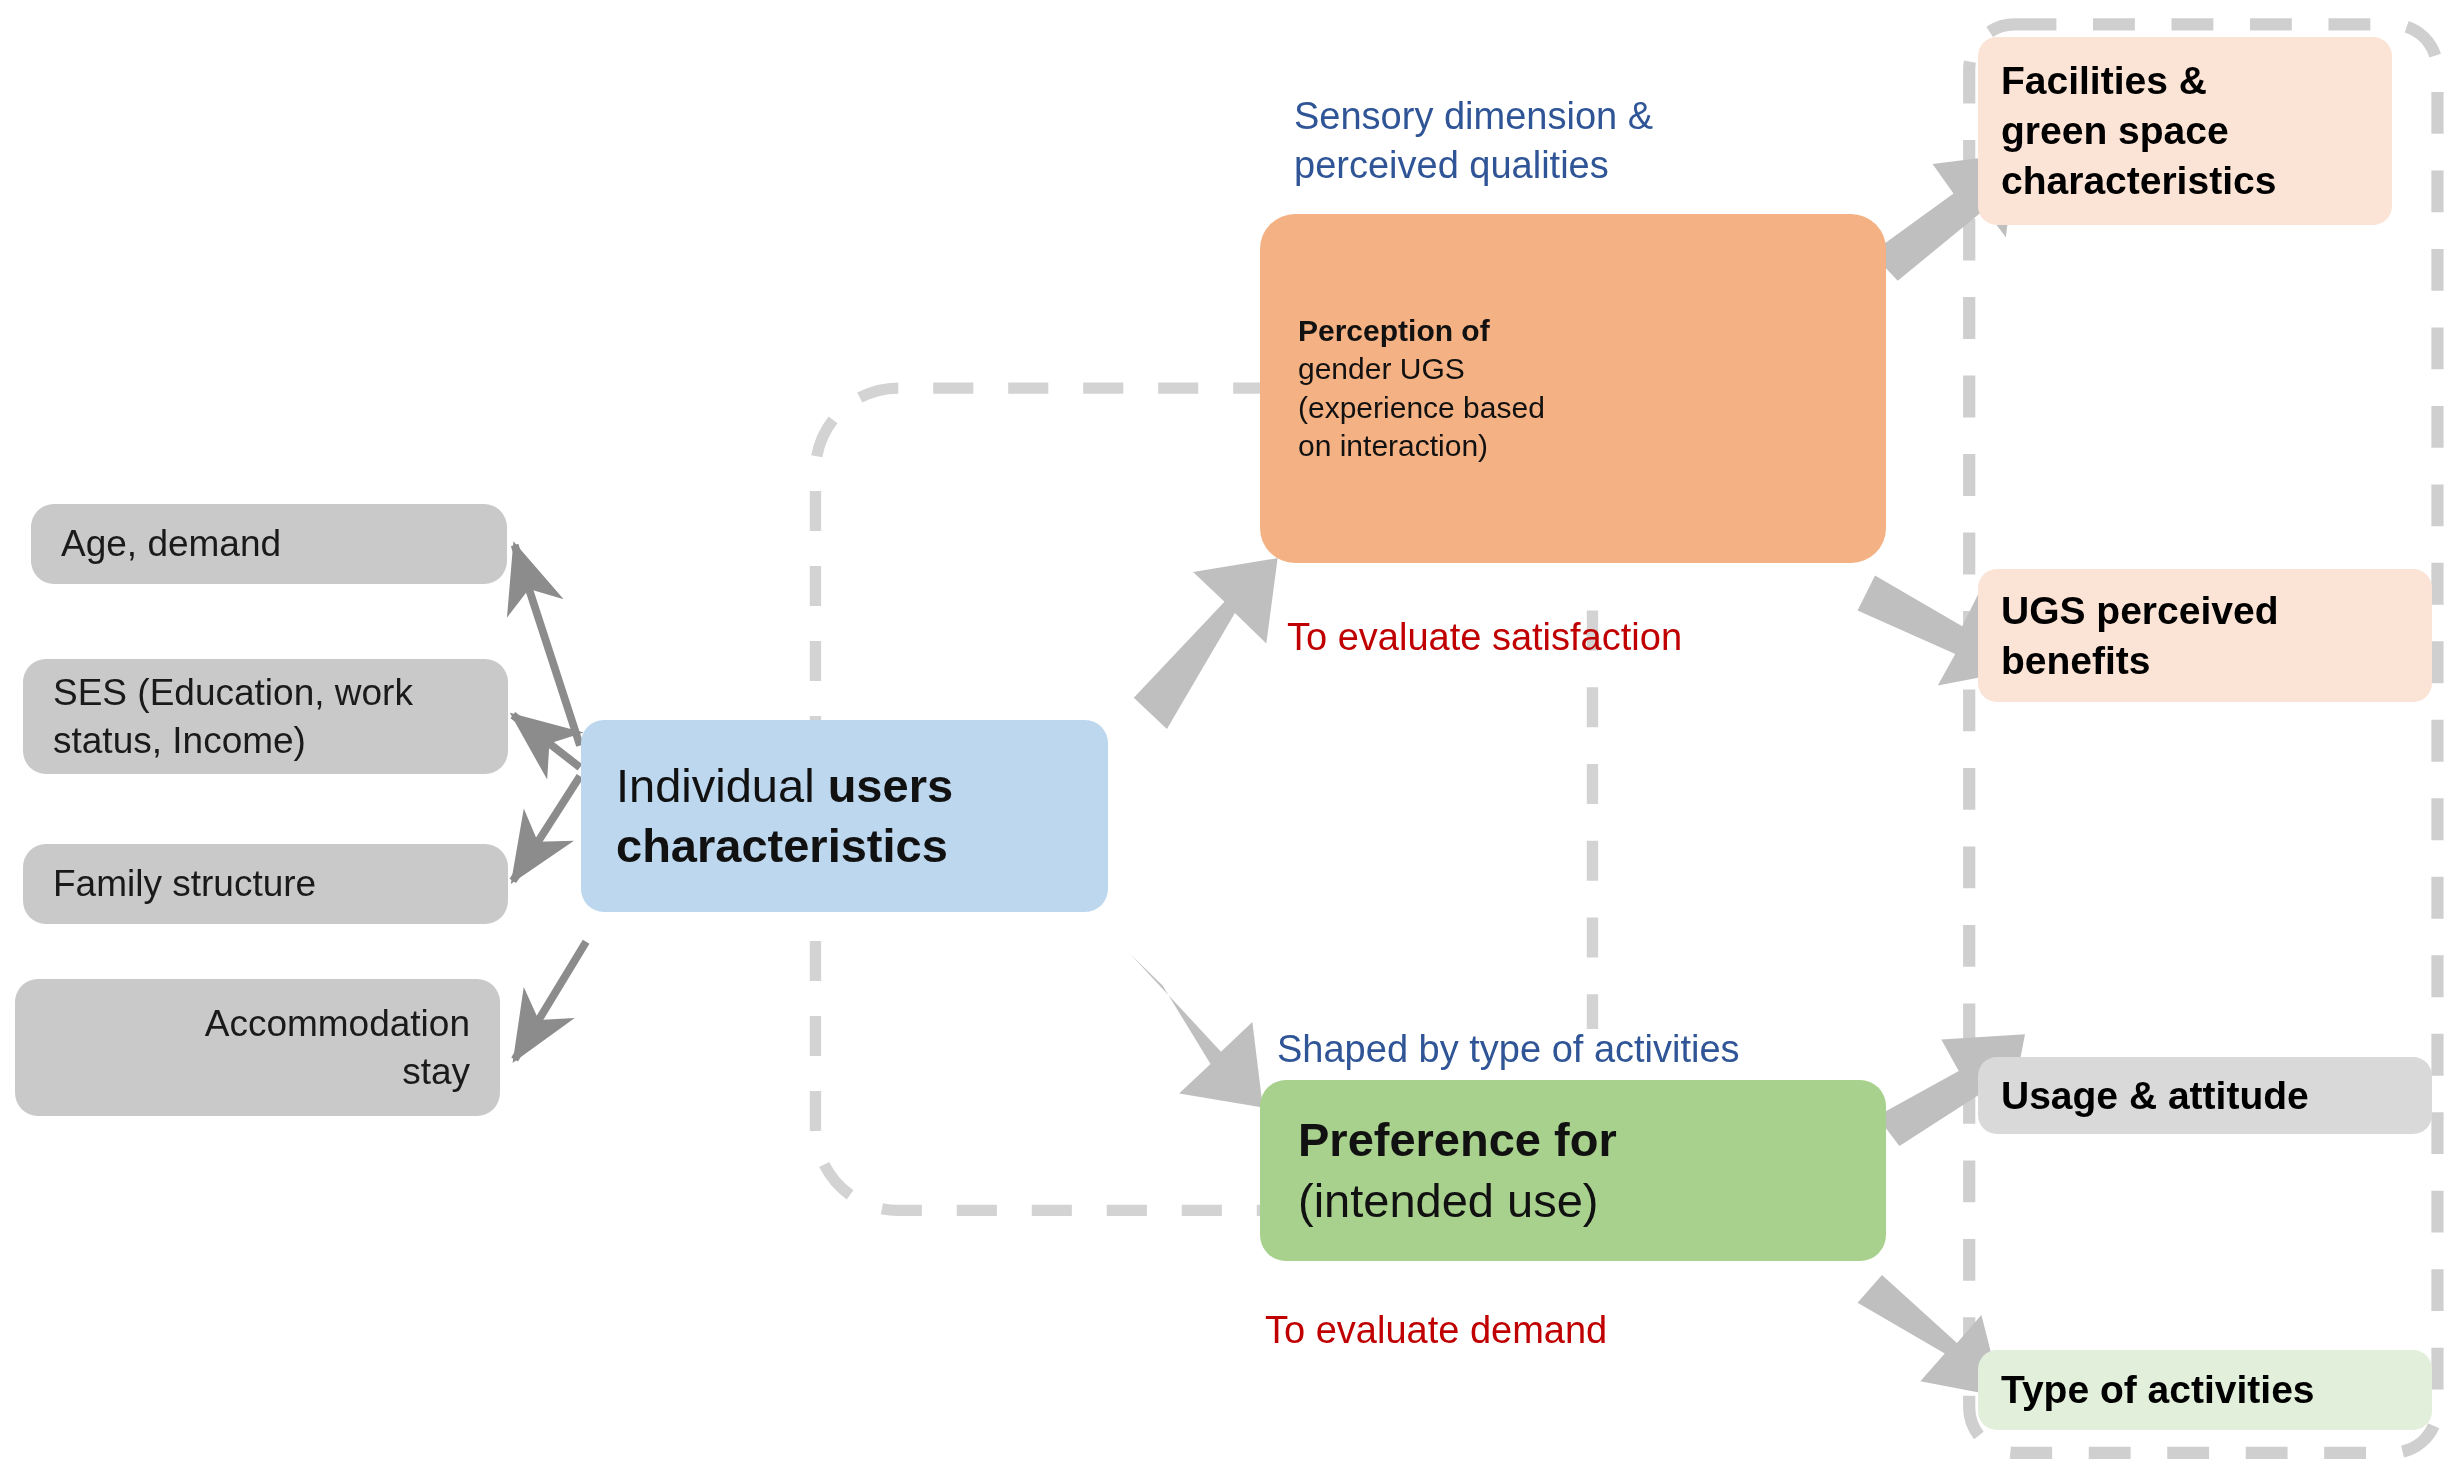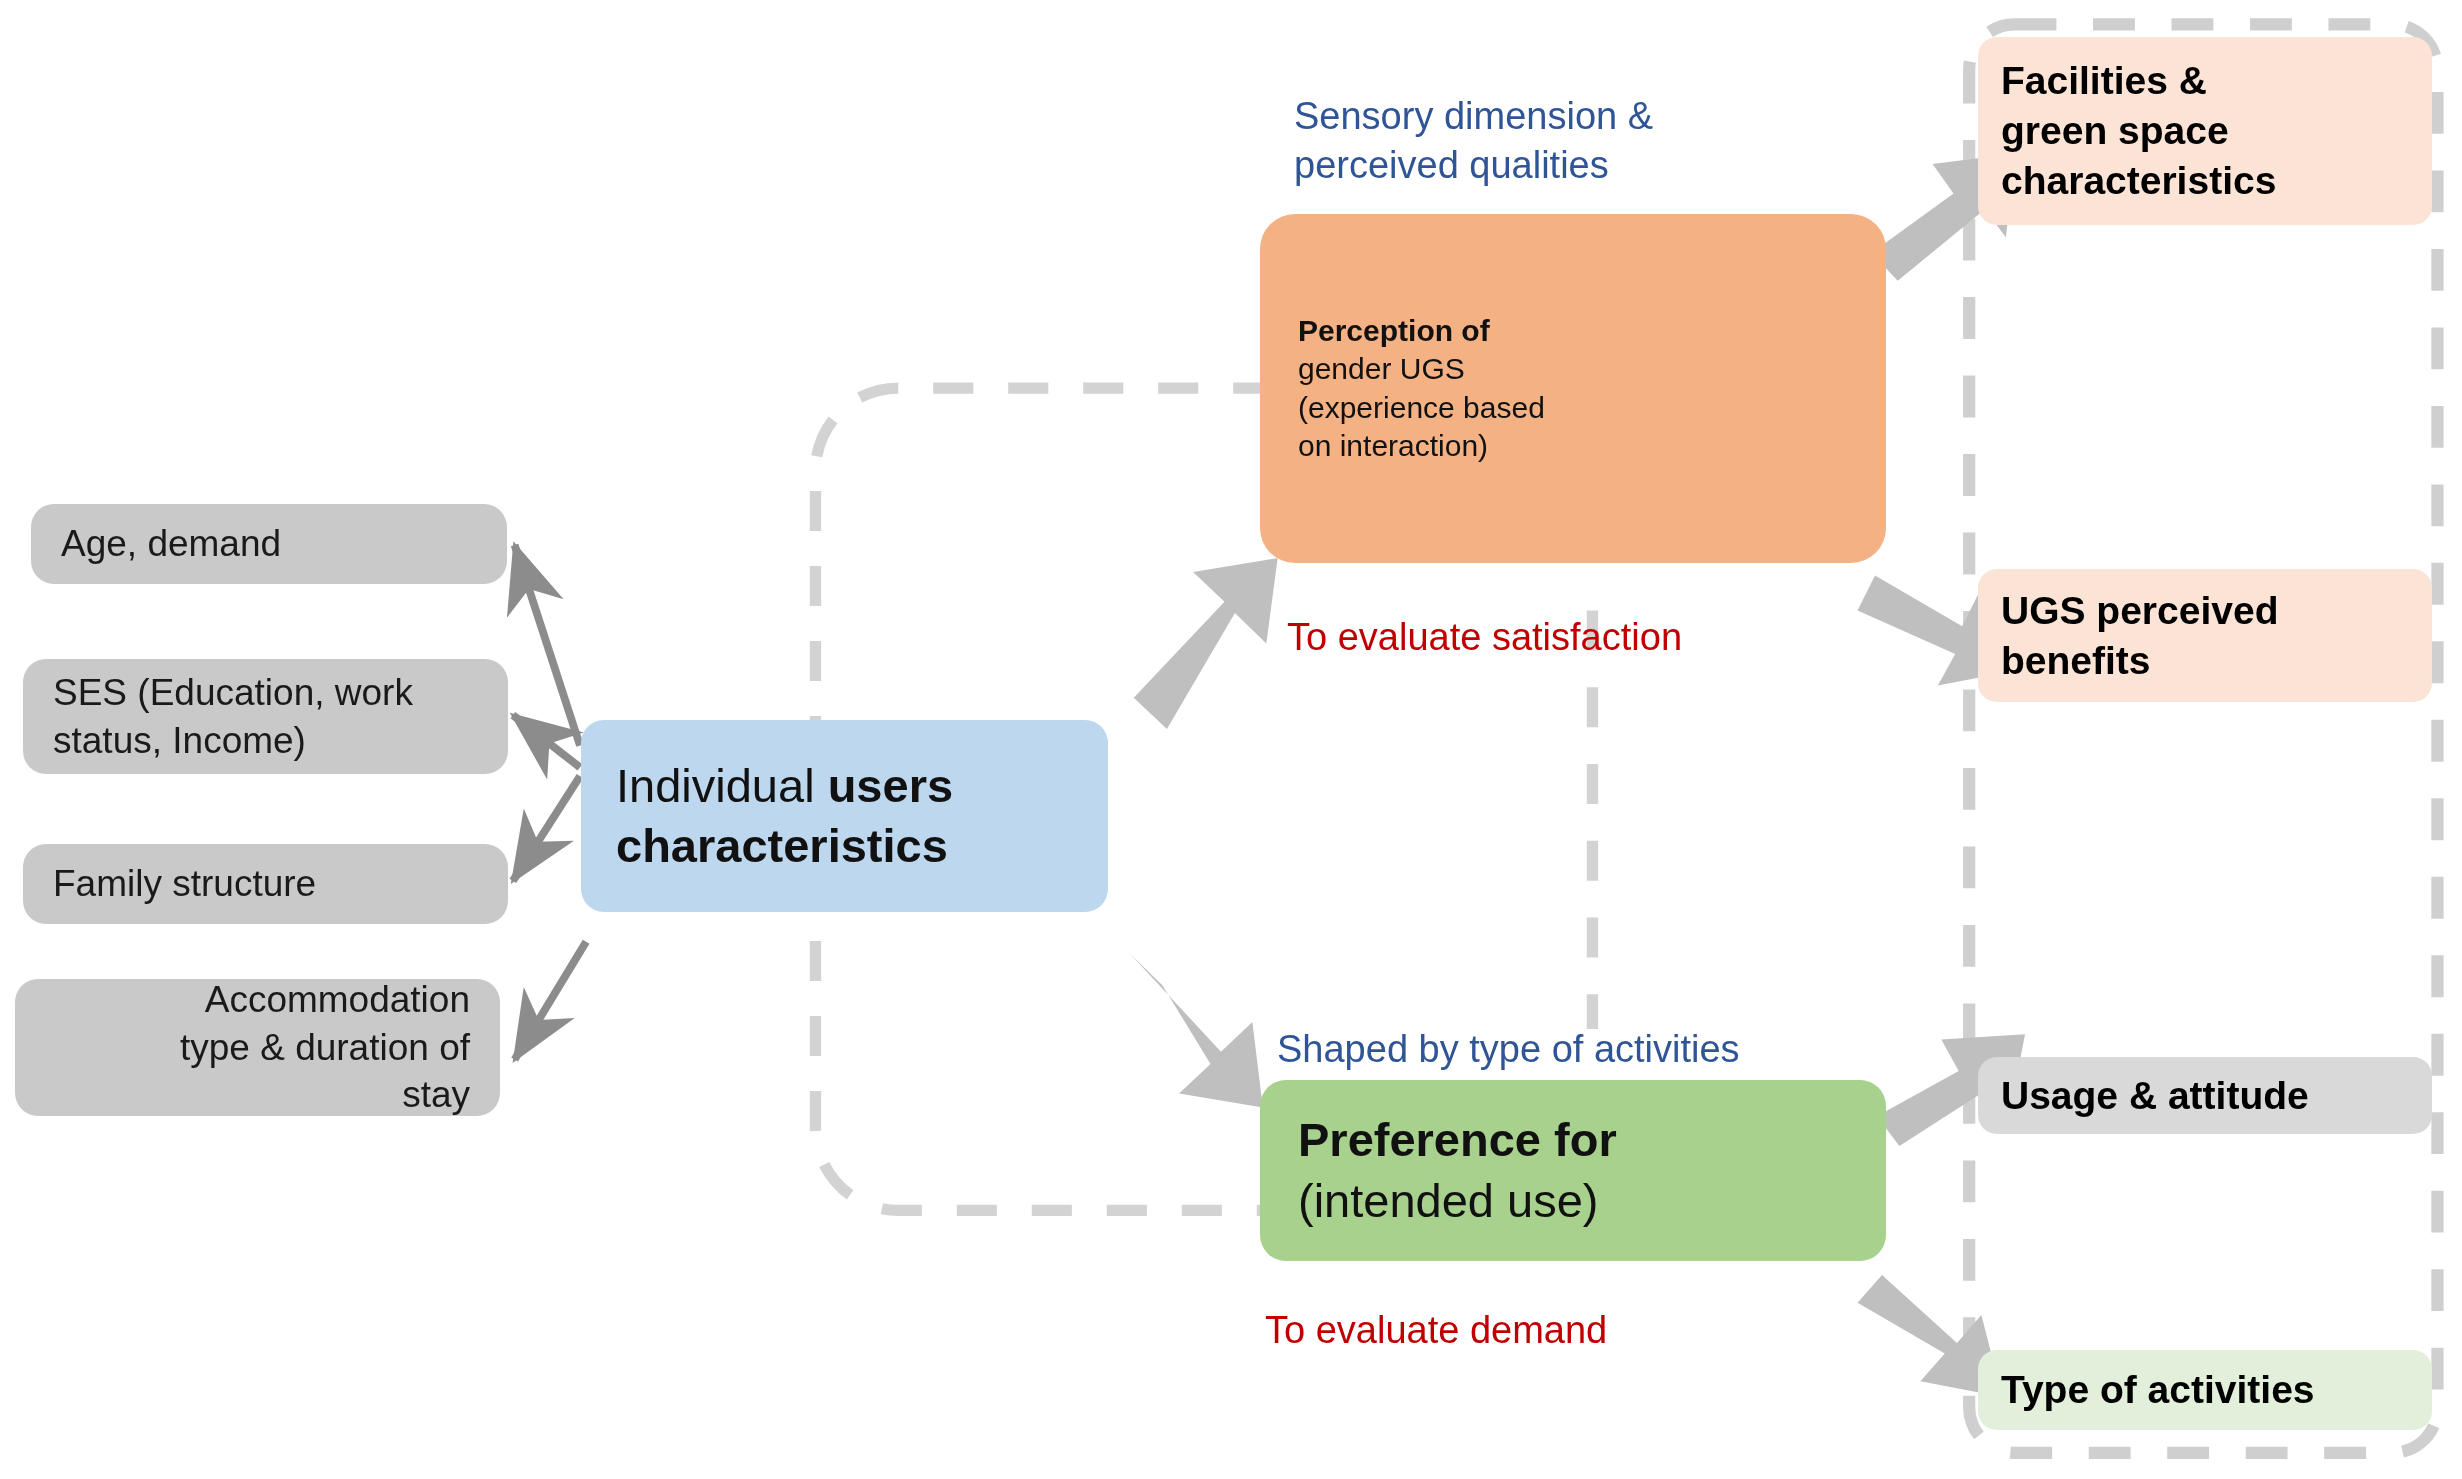--- a/index.html
+++ b/index.html
@@ -184,21 +184,20 @@
     <div>SES (Education, work</div>
     <div>status, Income)</div>
   </div>
 
   <div class="box attr-box" style="left:23px; top:844px; width:485px; height:80px;">
     <div>Family structure</div>
   </div>
 
   <div class="box attr-box" style="left:15px; top:979px; width:485px; height:137px;align-items:flex-end;">
     <div>Accommodation</div>
-    <div>type &amp; duration of</div>
     <div>stay</div>
   </div>
 
   <div class="box center-box" style="left:581px; top:720px; width:527px; height:192px;">
     <div>
       <span>Individual </span><span class="bold">users</span>
     </div>
     <div class="bold">characteristics</div>
   </div>
 
@@ -218,21 +217,21 @@
 
   <div class="cap-blue" style="left:1277px; top:1025px; width:611px;">Shaped by type of activities</div>
 
   <div class="box green-box" style="left:1260px; top:1080px; width:626px; height:181px;">
     <div class="strong-line">Preference for</div>
     <div>(intended use)</div>
   </div>
 
   <div class="cap-red" style="left:1265px; top:1308px; width:611px;">To evaluate demand</div>
 
-  <div class="box out-box out-peach" style="left:1978px; top:37px; width:454px; height:188px;">
+  <div class="box out-box out-peach" style="left:1978px; top:37px; width:414px; height:188px;">
     <div>Facilities  &amp;</div>
     <div>green space</div>
     <div>characteristics</div>
   </div>
 
   <div class="box out-box out-peach" style="left:1978px; top:569px; width:454px; height:133px;">
     <div>UGS perceived</div>
     <div>benefits</div>
   </div>
 

